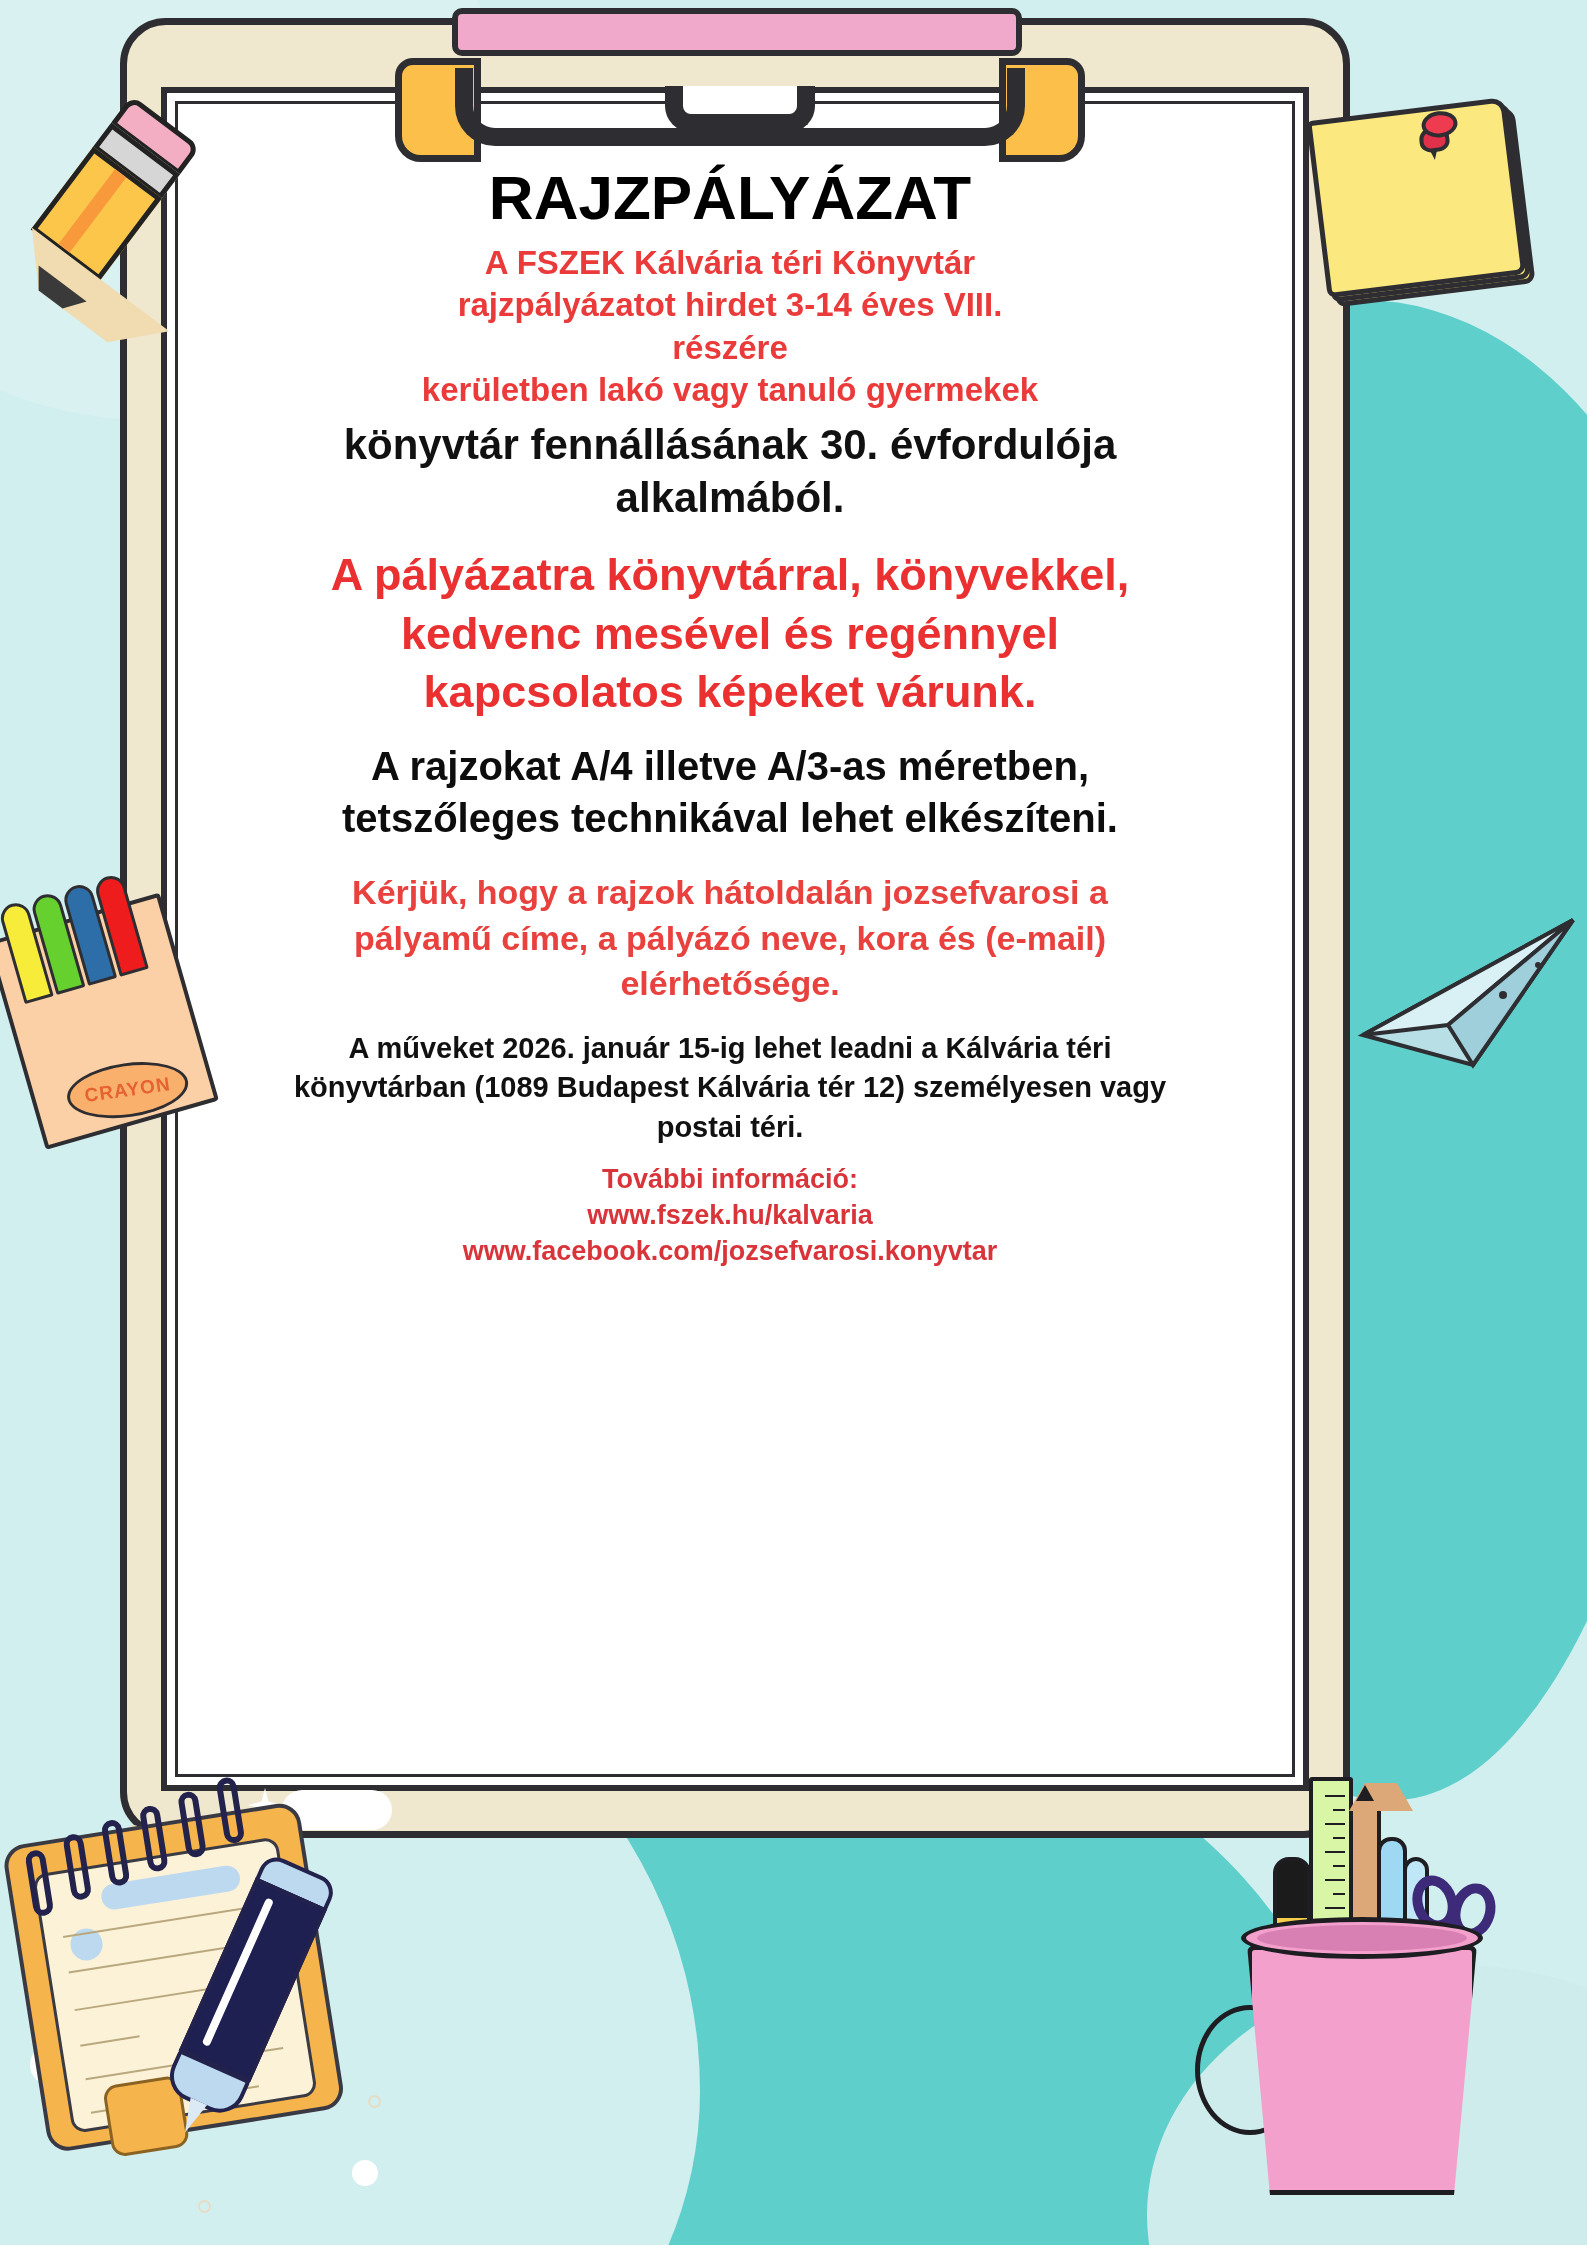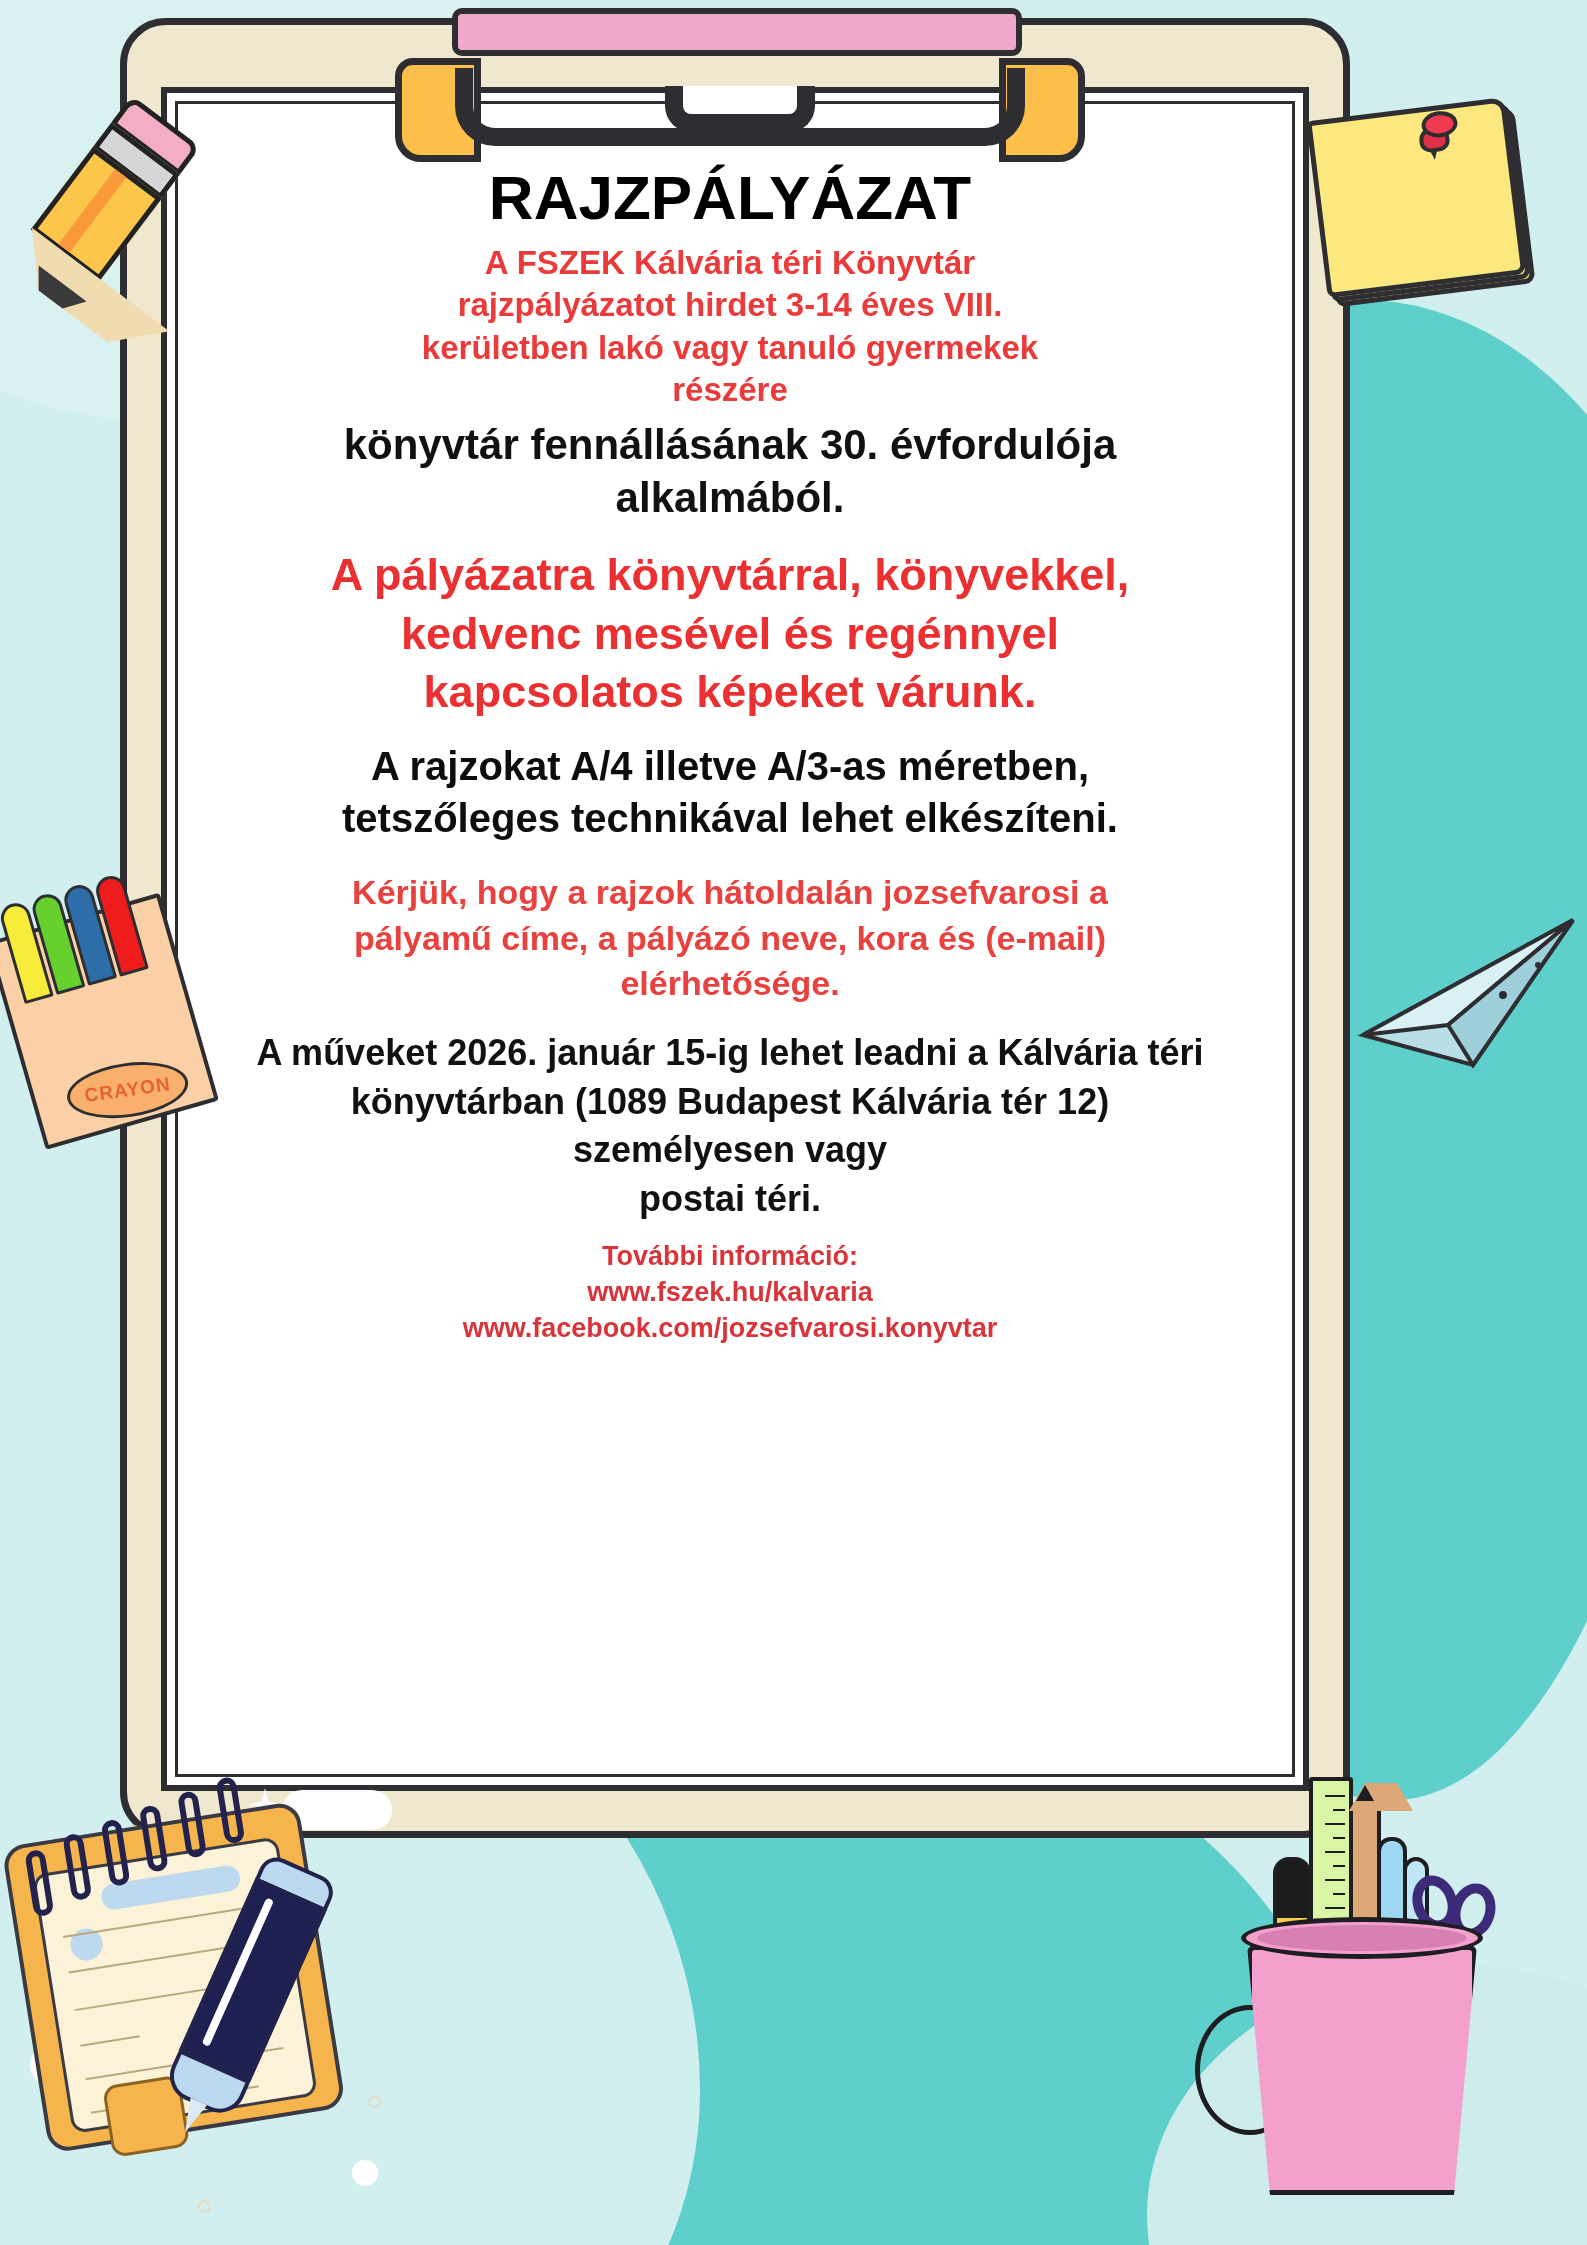--- a/index.html
+++ b/index.html
@@ -242,21 +242,21 @@
   }
   .request {
     font-size: 34px;
     font-weight: bold;
     color: #e8413e;
     line-height: 1.35;
     margin: 26px auto 22px auto;
     width: 920px;
   }
   .deadline {
-    font-size: 36px;
+    font-size: 29px;
     font-weight: bold;
     color: #111111;
     line-height: 1.35;
     margin: 22px auto 14px auto;
     width: 950px;
   }
   .contact {
     font-size: 27px;
     font-weight: bold;
     color: #d8343a;
@@ -695,22 +695,22 @@
     </div>
   </div>
 
   <div class="content">
 
     <h1 class="title">RAJZPÁLYÁZAT</h1>
 
     <div class="intro">
       <div>A FSZEK Kálvária téri Könyvtár</div>
       <div>rajzpályázatot hirdet 3-14 éves VIII.</div>
+      <div>részére</div>
       <div>kerületben lakó vagy tanuló gyermekek</div>
-      <div>részére</div>
     </div>
 
     <div class="quote">
       <div>könyvtár fennállásának 30. évfordulója</div>
       <div>alkalmából.</div>
     </div>
 
     <div class="redbig">
       <div>A pályázatra könyvtárral, könyvekkel,</div>
       <div>kedvenc mesével és regénnyel</div>

